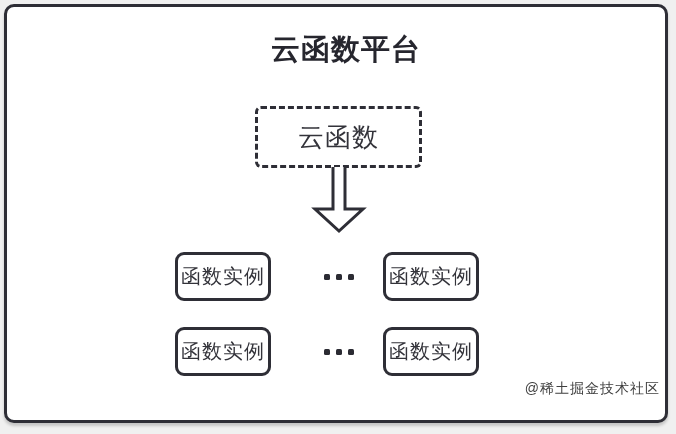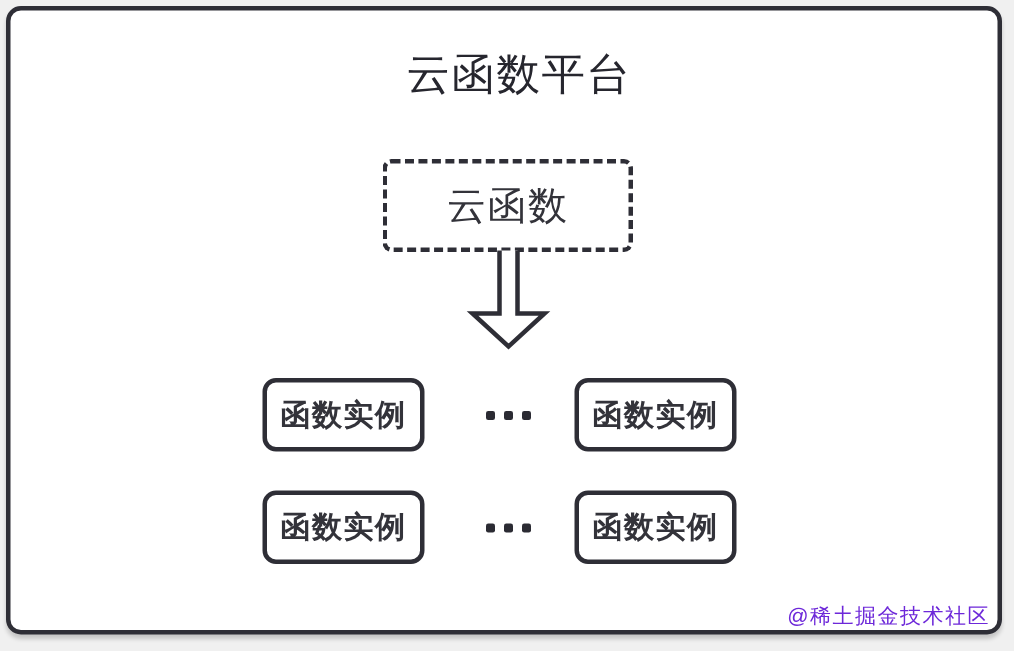--- a/index.html
+++ b/index.html
@@ -26,21 +26,21 @@
     border-radius: 10px;
     box-shadow: 0 3px 3px rgba(0,0,0,0.18);
   }
   .title {
     position: absolute;
     left: 16px;
     right: 0;
     top: 30px;
     text-align: center;
     font-size: 29px;
-    font-weight: 400;
+    font-weight: 700;
     letter-spacing: 1px;
     color: #26262e;
   }
   .cloud-box {
     position: absolute;
     left: 255px;
     top: 106px;
     width: 167px;
     height: 62px;
     box-sizing: border-box;
@@ -57,33 +57,32 @@
   .arrow-svg {
     position: absolute;
     left: 309px;
     top: 167px;
     width: 60px;
     height: 66px;
     overflow: visible;
   }
   .inst-box {
     position: absolute;
-    width: 108px;
+    width: 96px;
     height: 49px;
     box-sizing: border-box;
     border: 3px solid #2e2e36;
     border-radius: 9px;
     background: #ffffff;
     display: flex;
     align-items: center;
     justify-content: center;
     font-size: 20px;
     color: #33333a;
     letter-spacing: 1px;
-    font-weight: bold;
   }
   .row1-left  { left: 175px; top: 252px; }
   .row1-right { left: 383px; top: 252px; }
   .row2-left  { left: 175px; top: 327px; }
   .row2-right { left: 383px; top: 327px; }
   .dots-gap {
     position: absolute;
     left: 295px;
     width: 88px;
     height: 49px;
@@ -96,24 +95,24 @@
   .dots-gap .dot {
     width: 6px;
     height: 6px;
     background: #2b2b33;
     border-radius: 1.5px;
     margin: 0 3px;
   }
   .watermark {
     position: absolute;
     right: 16px;
-    top: 402px;
+    top: 380px;
     font-size: 14px;
     letter-spacing: 1px;
-    color: #6d28d9;
+    color: #404040;
   }
 </style>
 </head>
 <body>
 
 <div class="canvas">
   <div class="frame"></div>
 
   <div class="title">云函数平台</div>
 

